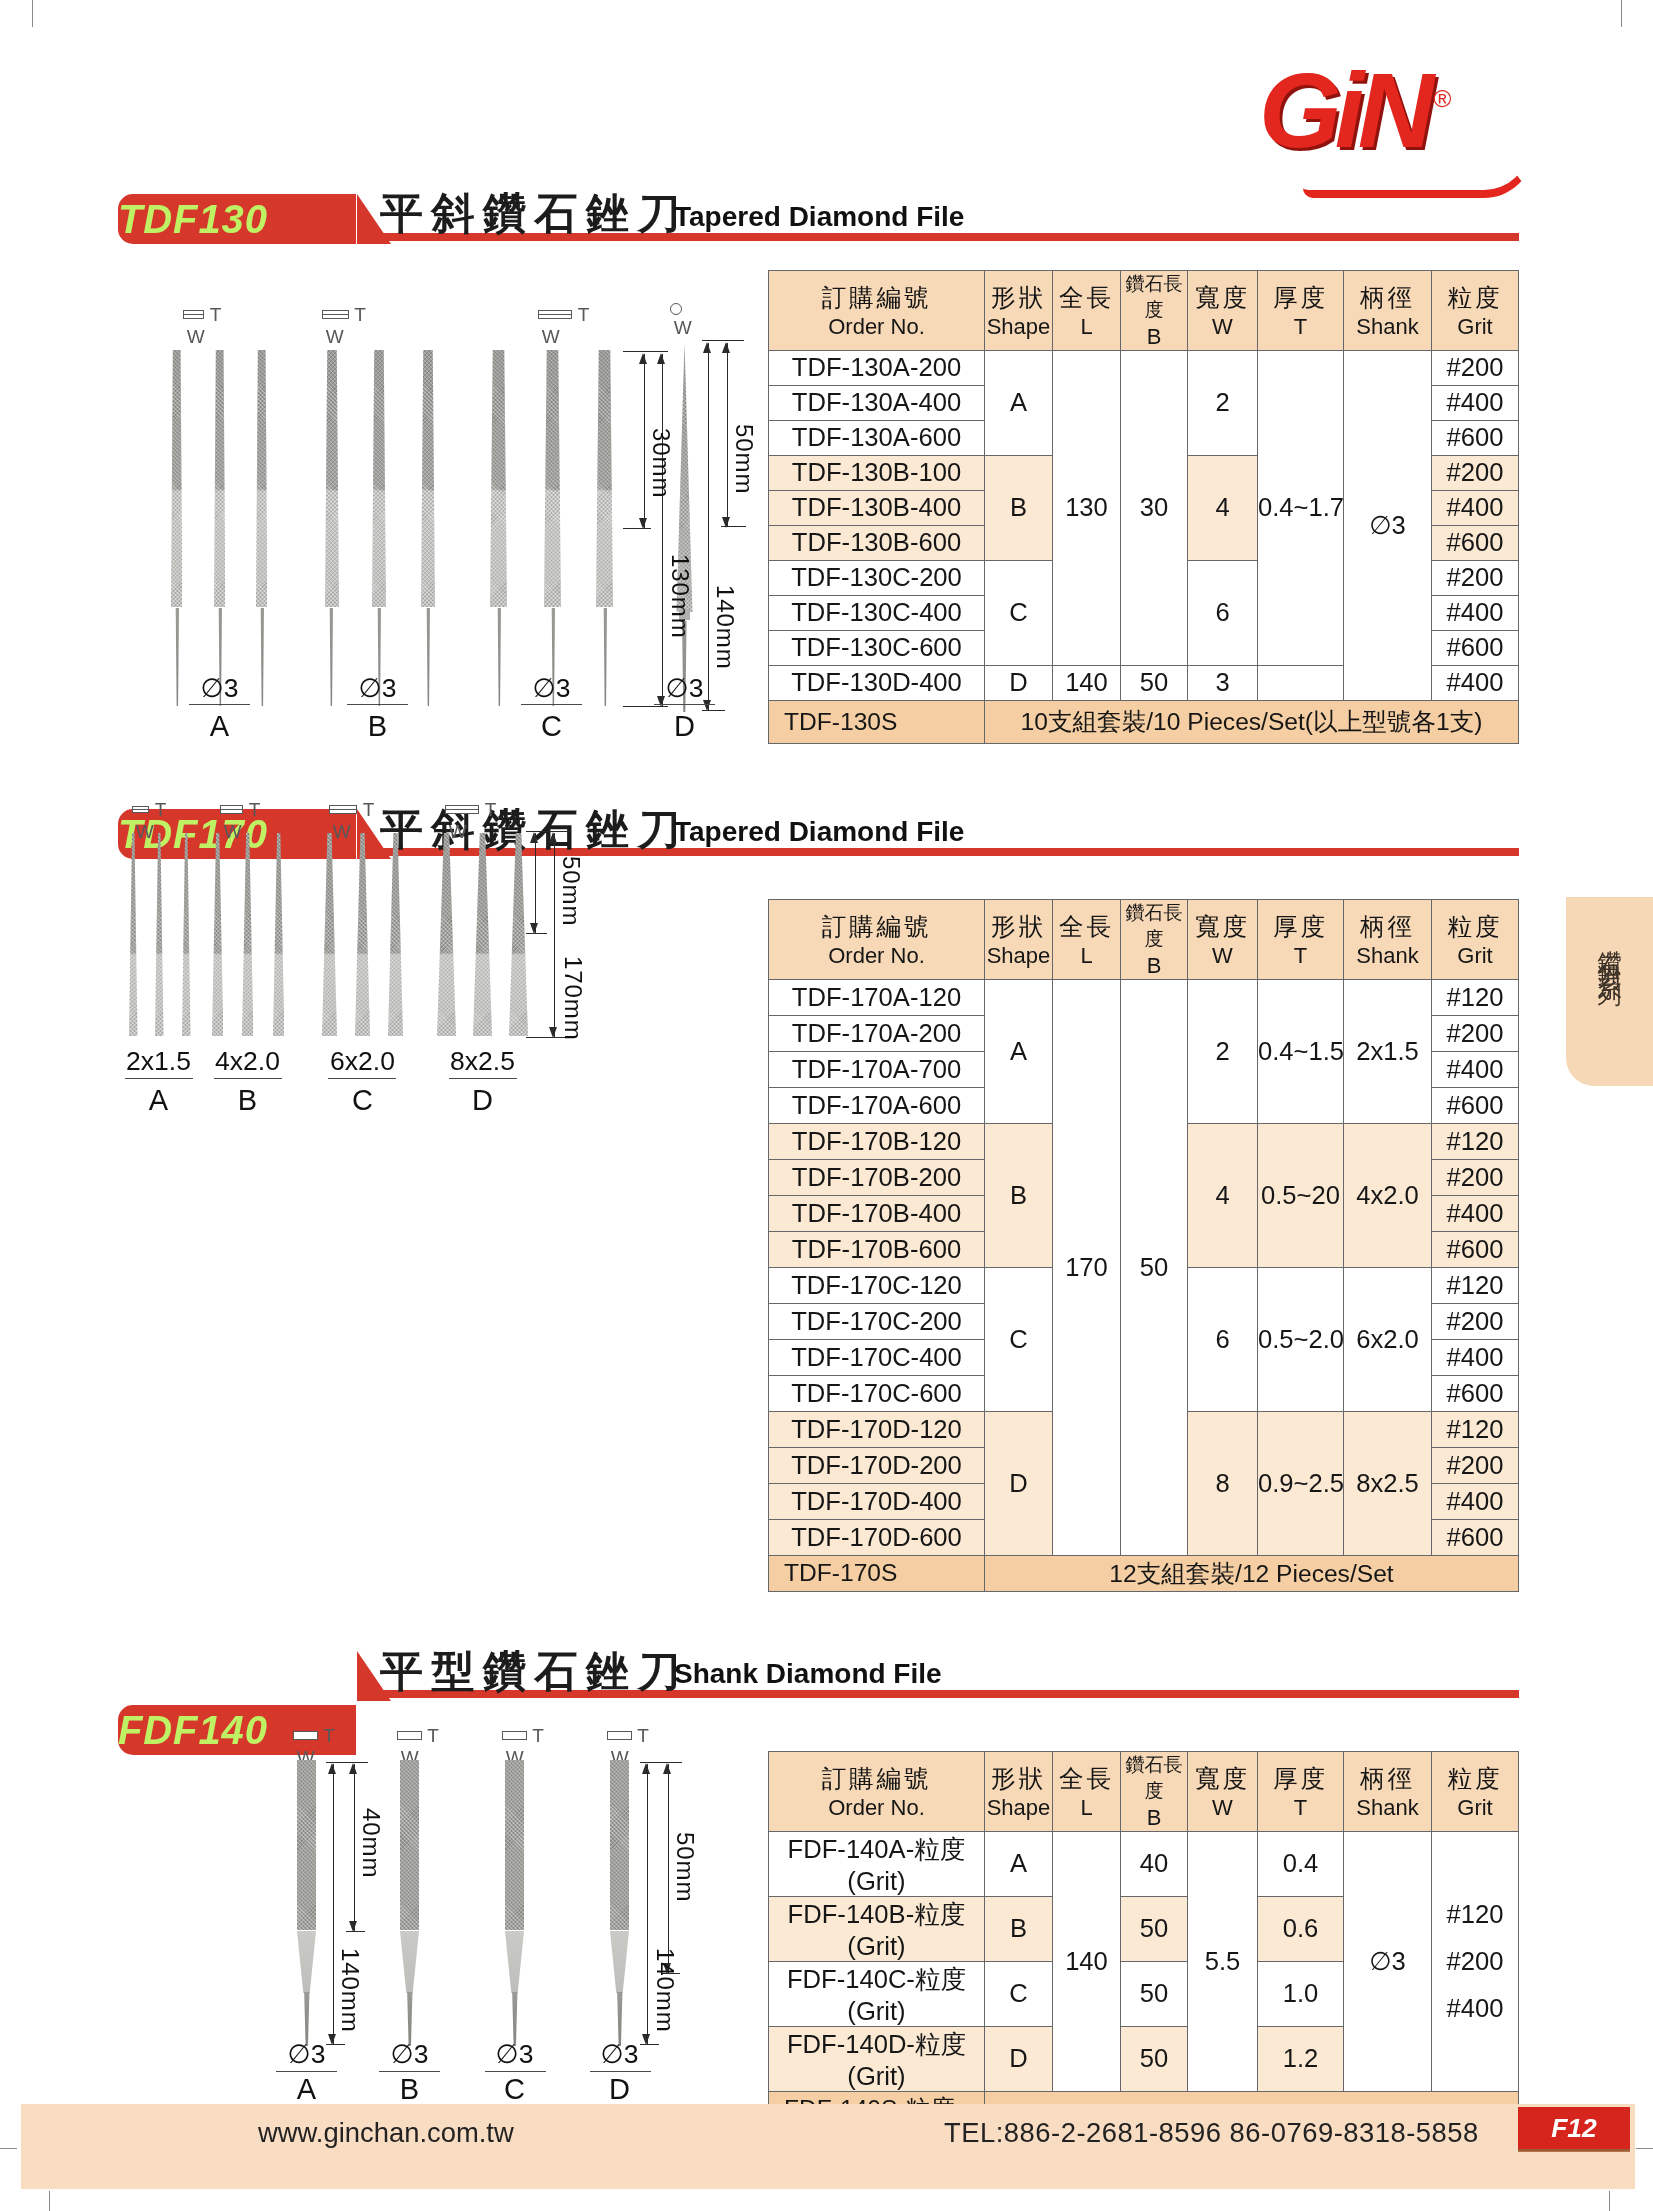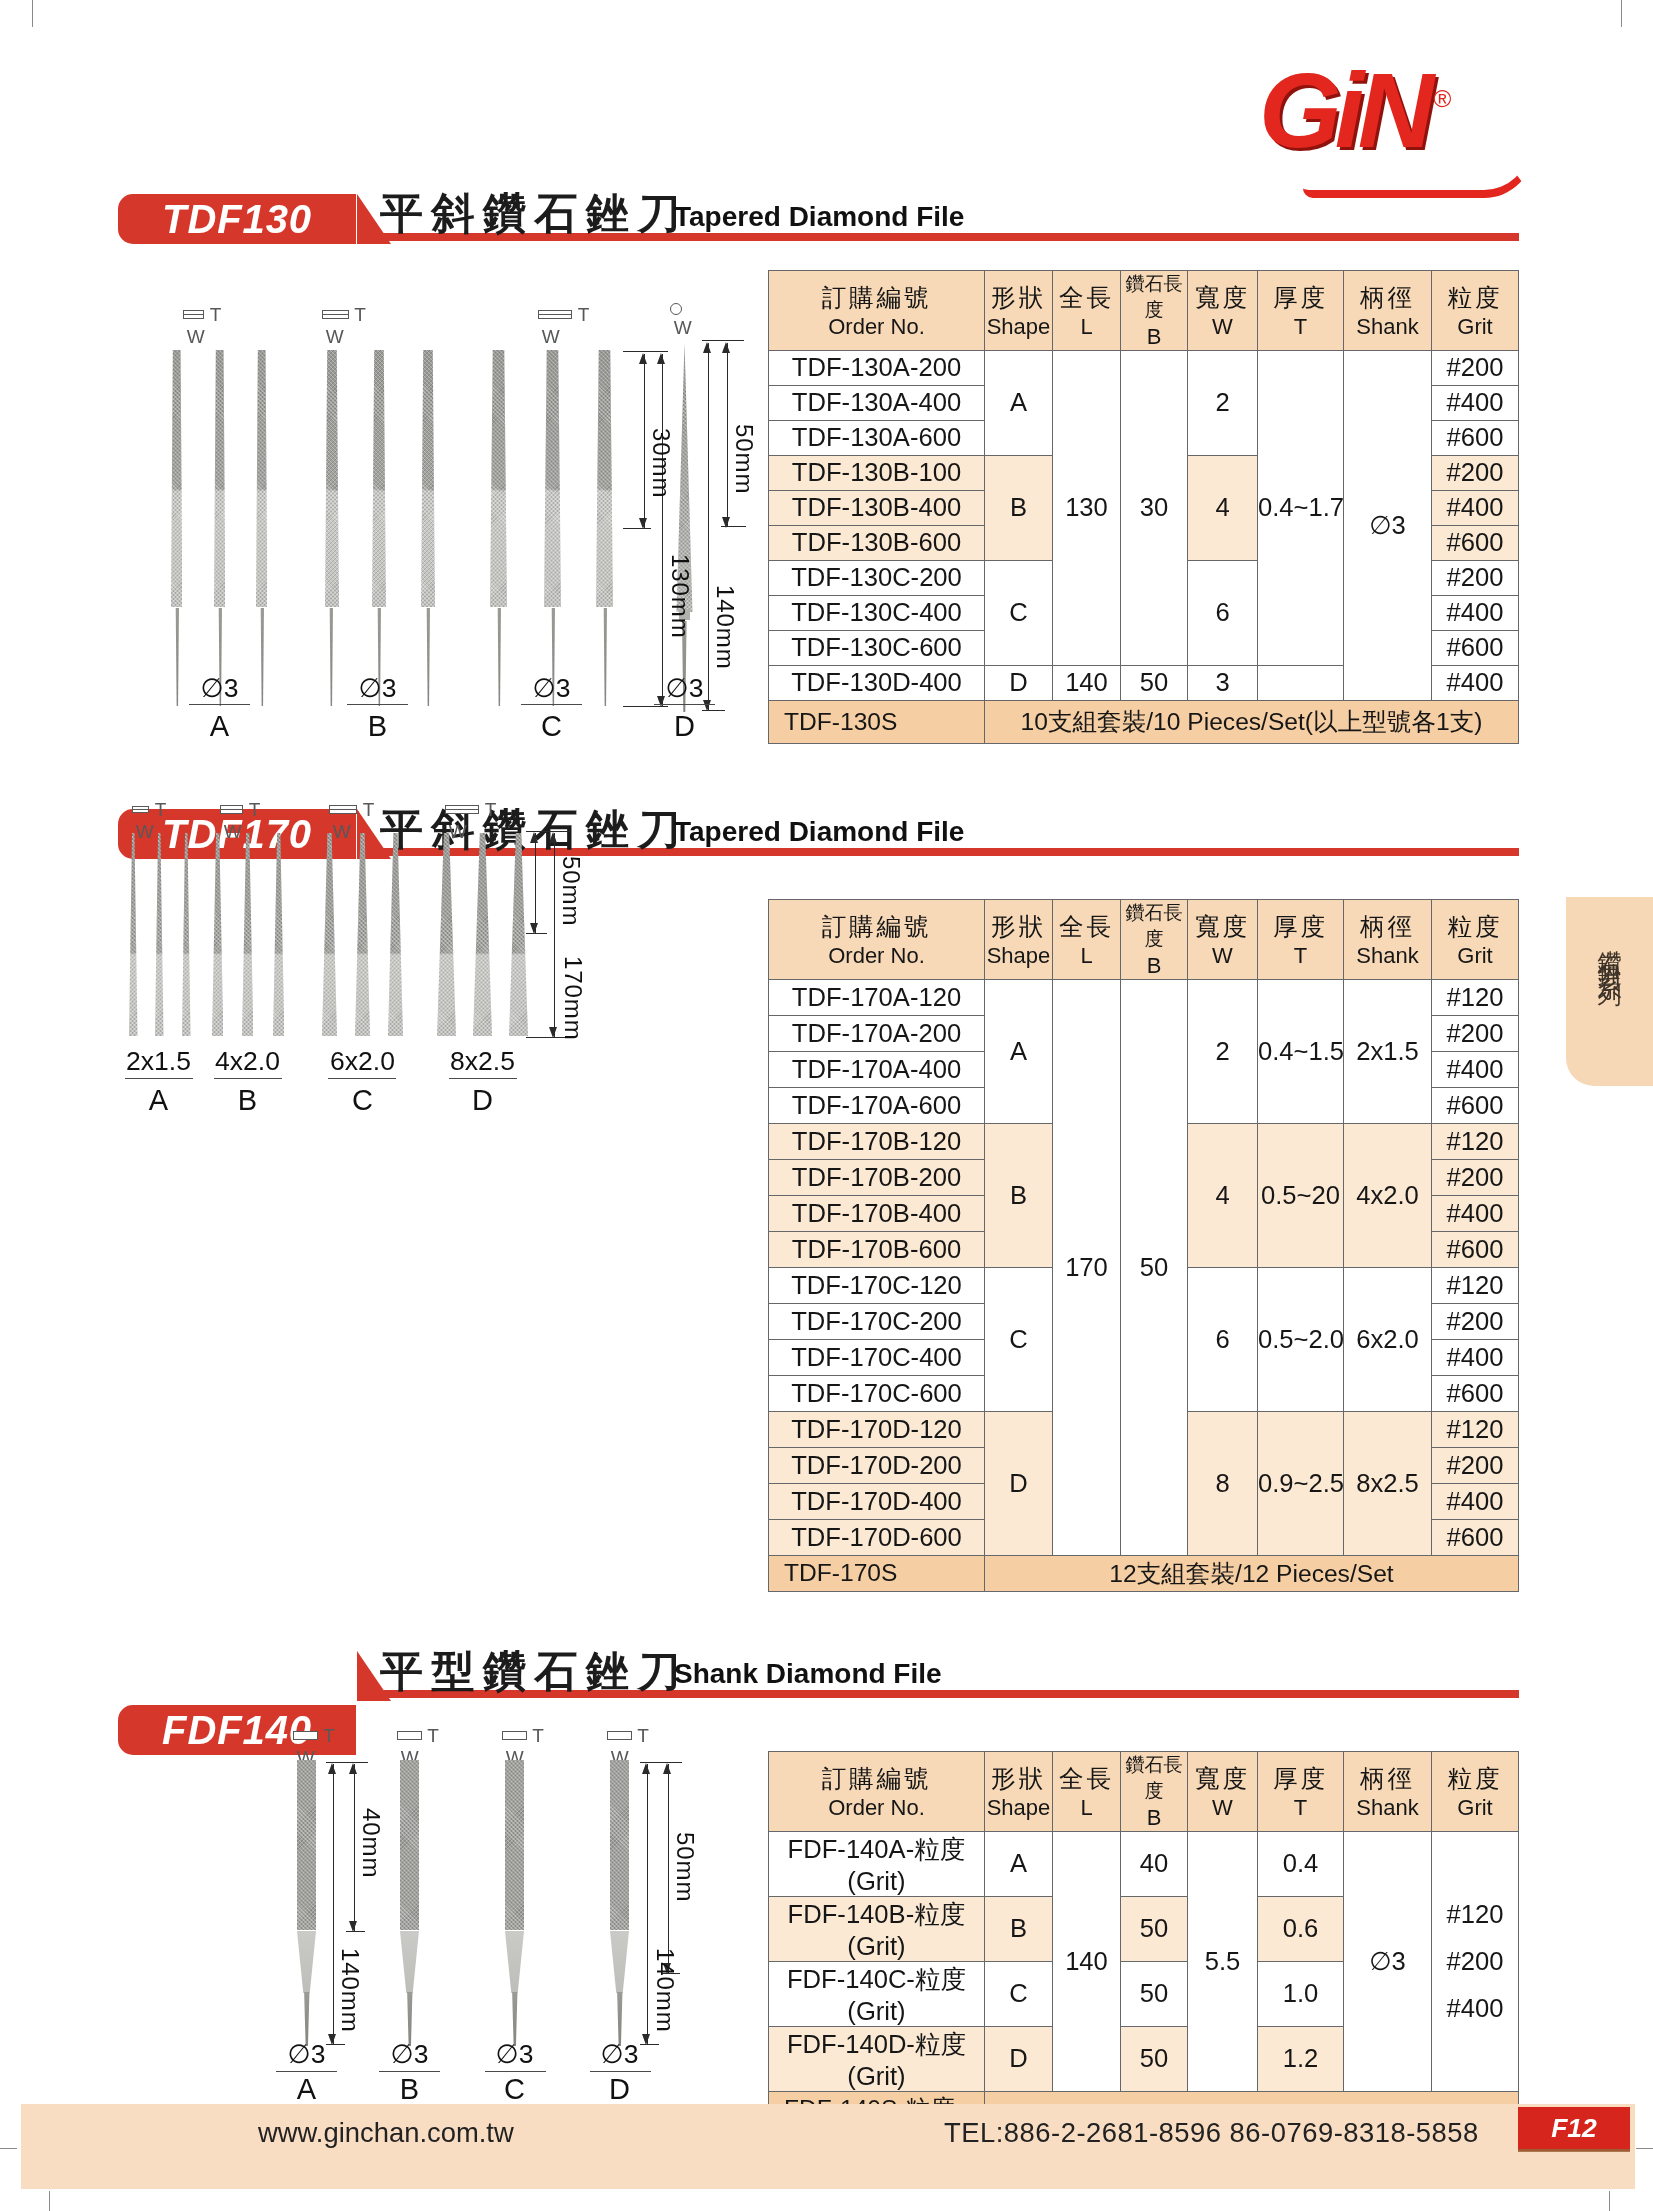--- a/index.html
+++ b/index.html
@@ -17,22 +17,22 @@
   }
   .logo-reg{font-size:24.6px;color:#e3261e;vertical-align:40px;font-style:normal;margin-left:5.7px;}
   .logo-swoosh{
     position:absolute;left:44px;top:91px;width:225px;height:42px;
     border-bottom:8.5px solid #e3261e;border-right:6.6px solid transparent;
     border-radius:0 0 142px 28px;
   }
   
   .badge{
     position:absolute;left:118px;width:238px;height:50px;background:#d6372b;
-    border-radius:15px 0 0 15px;color:#ffffff;font-weight:bold;font-style:italic;
-    font-size:40px;line-height:50px;text-align:center;letter-spacing:0.9px;
+    border-radius:15px 0 0 15px;color:#bef264;font-weight:bold;font-style:italic;
+    font-size:40px;line-height:50px;letter-spacing:0.9px;
   }
   .badge-slant{
     position:absolute;left:357px;width:0;height:0;
     border-bottom:50px solid #d6372b;border-right:34px solid transparent;
   }
   .rule{position:absolute;left:364px;width:1155px;height:7.6px;background:#d6372b;}
   .title-zh{position:absolute;left:380px;font-size:43px;font-weight:bold;letter-spacing:8.5px;color:#1c1c1c;white-space:nowrap;}
   .title-en{position:absolute;font-size:28px;font-weight:bold;color:#111;white-space:nowrap;}
   
   .spec-table{
@@ -462,21 +462,21 @@
       <td rowspan="4">2</td>
       <td rowspan="4">0.4~1.5</td>
       <td rowspan="4">2x1.5</td>
       <td>#120</td>
     </tr>
     <tr>
           <td>TDF-170A-200</td>
           <td>#200</td>
         </tr>
     <tr>
-          <td>TDF-170A-400</td>
+          <td>TDF-170A-700</td>
           <td>#400</td>
         </tr>
     <tr>
           <td>TDF-170A-600</td>
           <td>#600</td>
         </tr>
     <tr>
       <td class="hl">TDF-170B-120</td>
       <td class="hl" rowspan="4">B</td>
       <td class="hl" rowspan="4">4</td>

